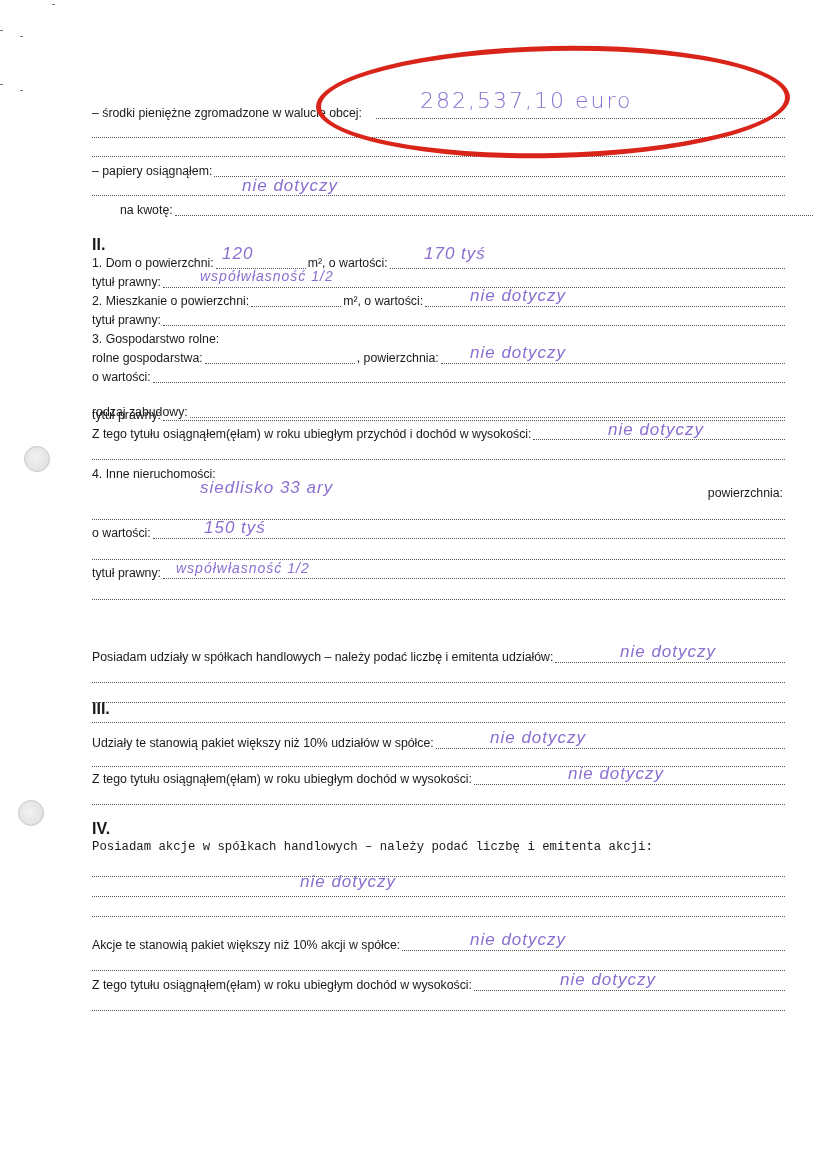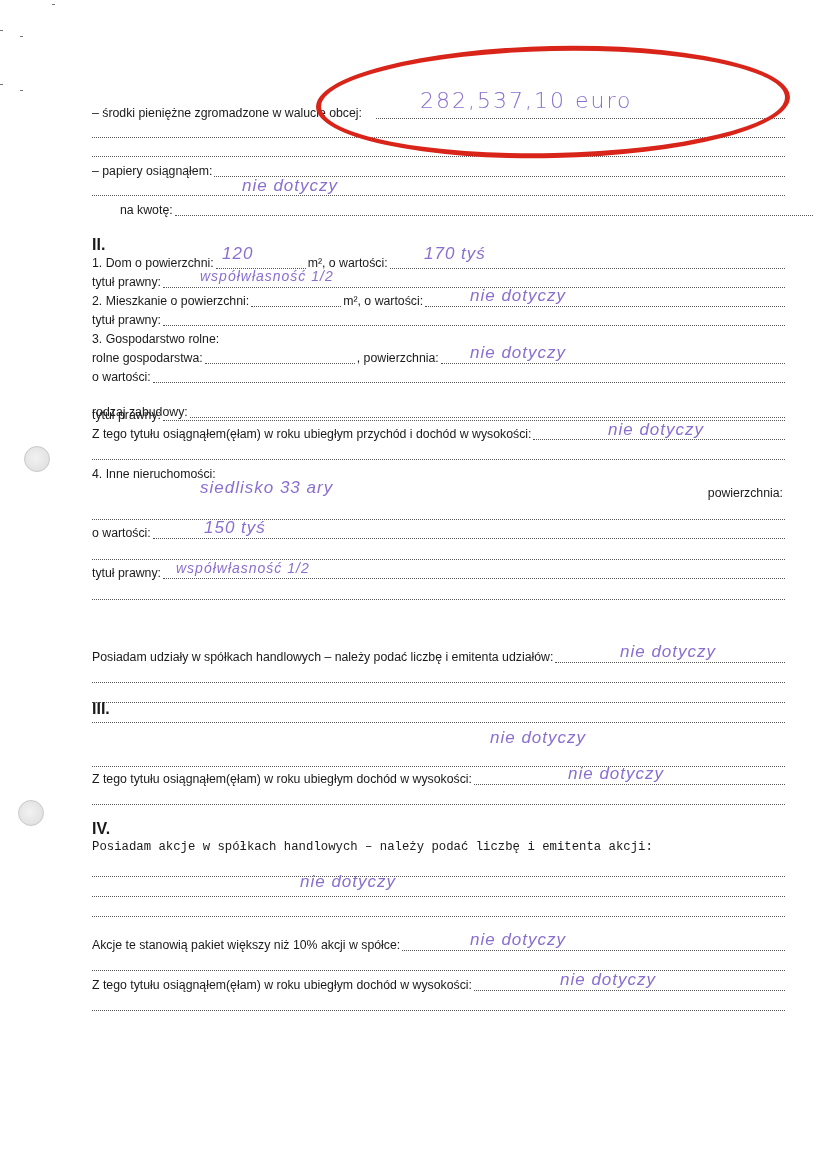--- a/index.html
+++ b/index.html
@@ -160,20 +160,24 @@
   <div class="hand" style="left:620px;top:642px;">nie dotyczy</div>
   <div class="row" style="top:668px;">
       <span class="full"></span>
     </div>
   <div class="row" style="top:688px;">
       <span class="full"></span>
     </div>
   <div class="row" style="top:708px;">
       <span class="full"></span>
     </div>
+  <div class="row" style="top:734px;">
+    <span class="lbl">Udziały te stanowią pakiet większy niż 10% udziałów w spółce:</span>
+    <span class="dots"></span>
+  </div>
   <div class="hand" style="left:490px;top:728px;">nie dotyczy</div>
   <div class="row" style="top:752px;">
       <span class="full"></span>
     </div>
   <div class="row" style="top:770px;">
     <span class="lbl">Z tego tytułu osiągnąłem(ęłam) w roku ubiegłym dochód w wysokości:</span>
     <span class="dots"></span>
   </div>
   <div class="hand" style="left:568px;top:764px;">nie dotyczy</div>
   <div class="row" style="top:790px;">

